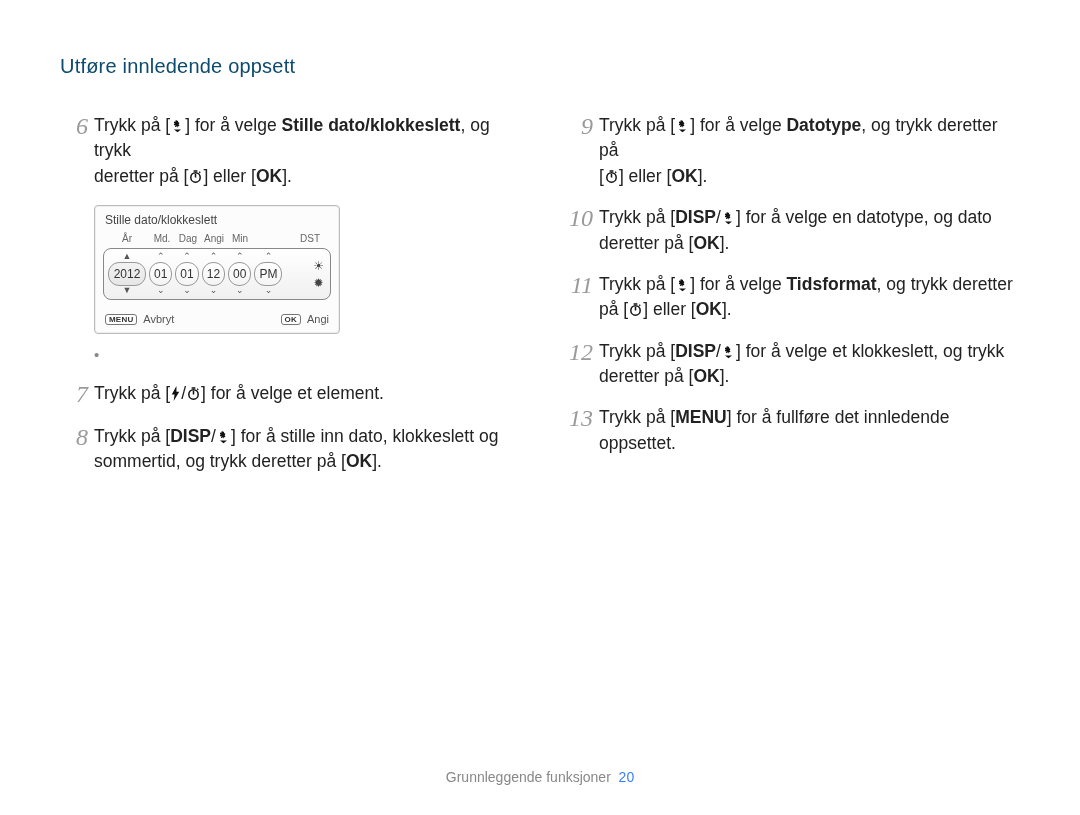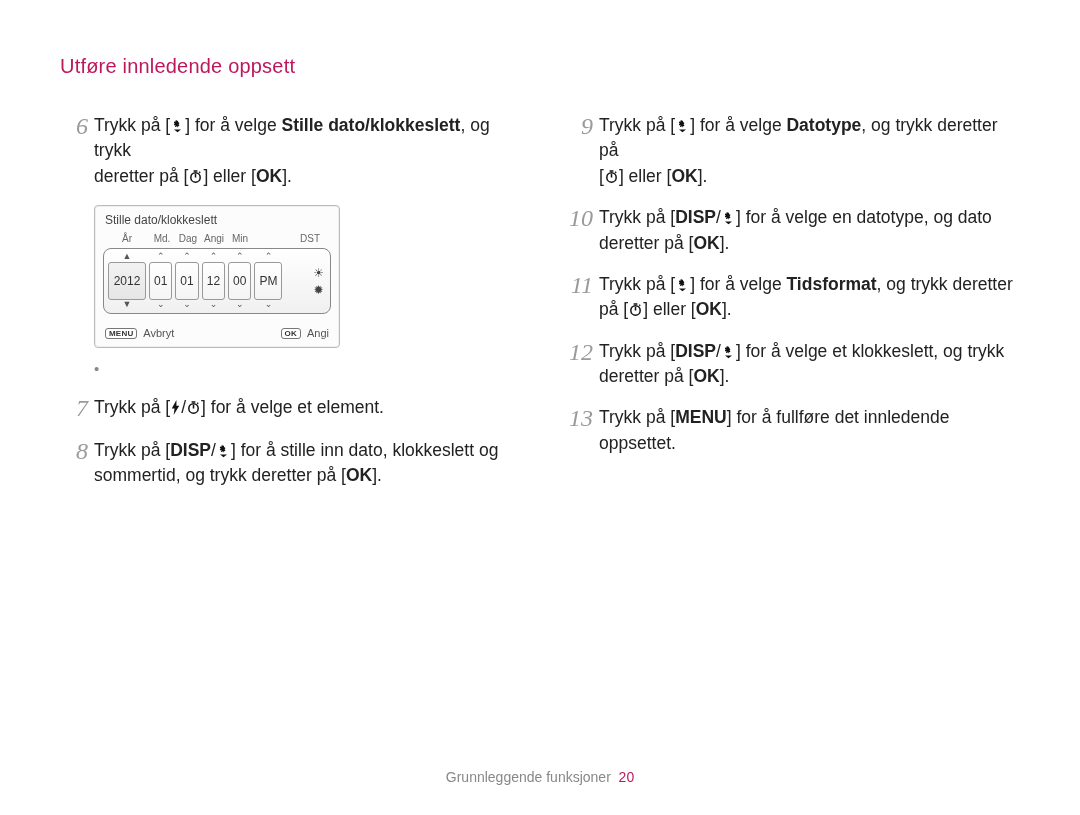--- a/index.html
+++ b/index.html
@@ -14,21 +14,21 @@
   }
   .page {
     width: 1080px;
     height: 815px;
     position: relative;
     padding: 55px 60px 0 60px;
   }
   .header-title {
     font-size: 20px;
     font-weight: 300;
-    color: #be185d;
+    color: #0c4a6e;
     margin-bottom: 35px;
     letter-spacing: 0.2px;
   }
   .cols {
     display: flex;
     gap: 50px;
   }
   .col { flex: 1; }
   .step {
     display: flex;
@@ -100,24 +100,24 @@
     align-items: center;
   }
   .chev {
     font-size: 9px;
     color: #555;
     line-height: 1;
     height: 10px;
   }
   .cell {
     border: 1px solid #999;
-    border-radius: 3px;
+    border-radius: 11px;
     background: linear-gradient(#fff,#f4f4f4);
     font-size: 12px;
-    padding: 11px 4px;
+    padding: 4px 4px;
     min-width: 22px;
     text-align: center;
     font-weight: 500;
     color:#333;
   }
   .cell.yr { min-width: 38px; background: linear-gradient(#f2f2f2,#e6e6e6); }
   .sun {
     display: flex;
     flex-direction: column;
     gap: 3px;
@@ -157,21 +157,21 @@
 
   .footer {
     position: absolute;
     bottom: 30px;
     left: 0;
     width: 100%;
     text-align: center;
     font-size: 14px;
     color: #888;
   }
-  .footer .pn { color:#be185d; }
+  .footer .pn { color:#3b82f6; }
 </style>
 </head>
 <body>
 
 <div class="page">
 
   <div class="header-title">Utføre innledende oppsett</div>
 
   <div class="cols">
 

